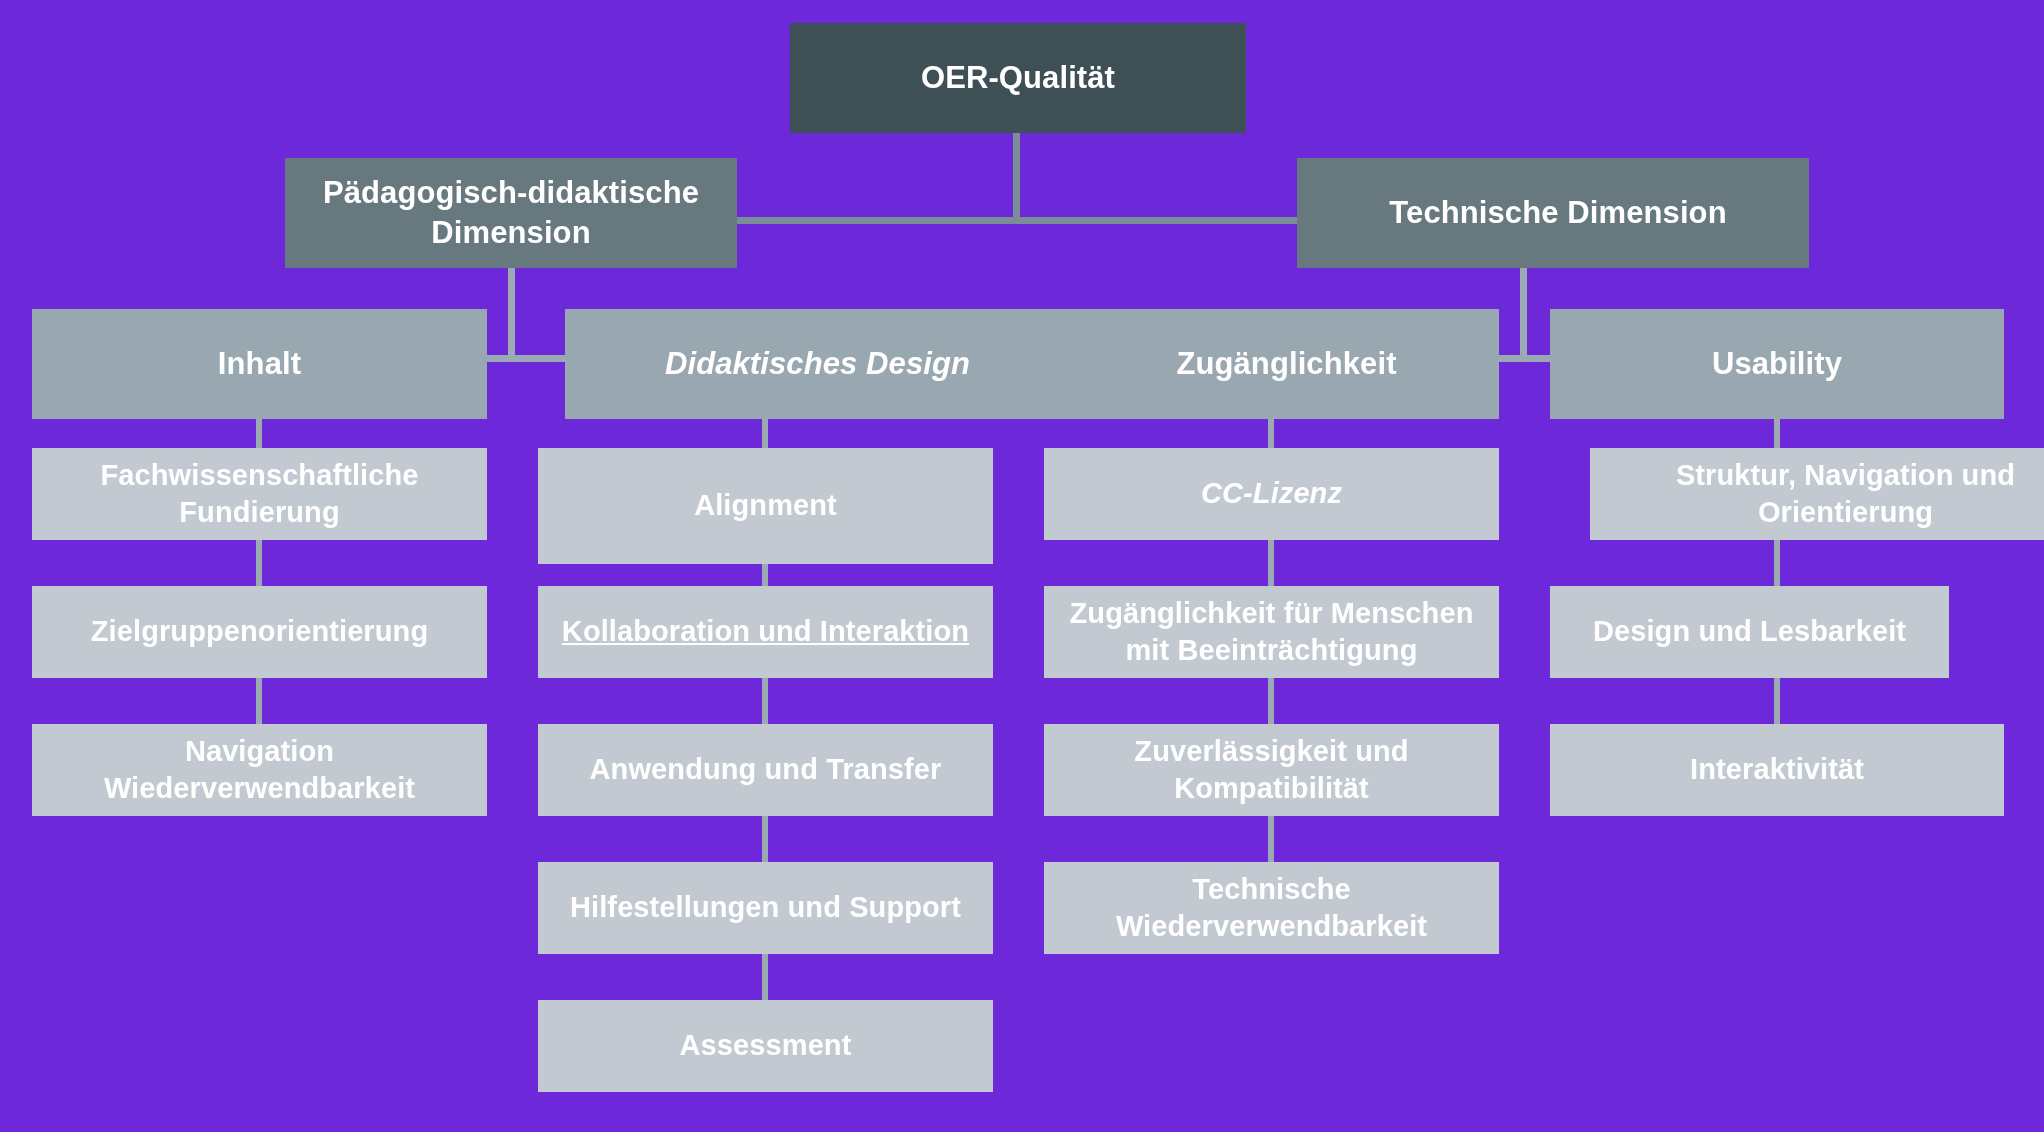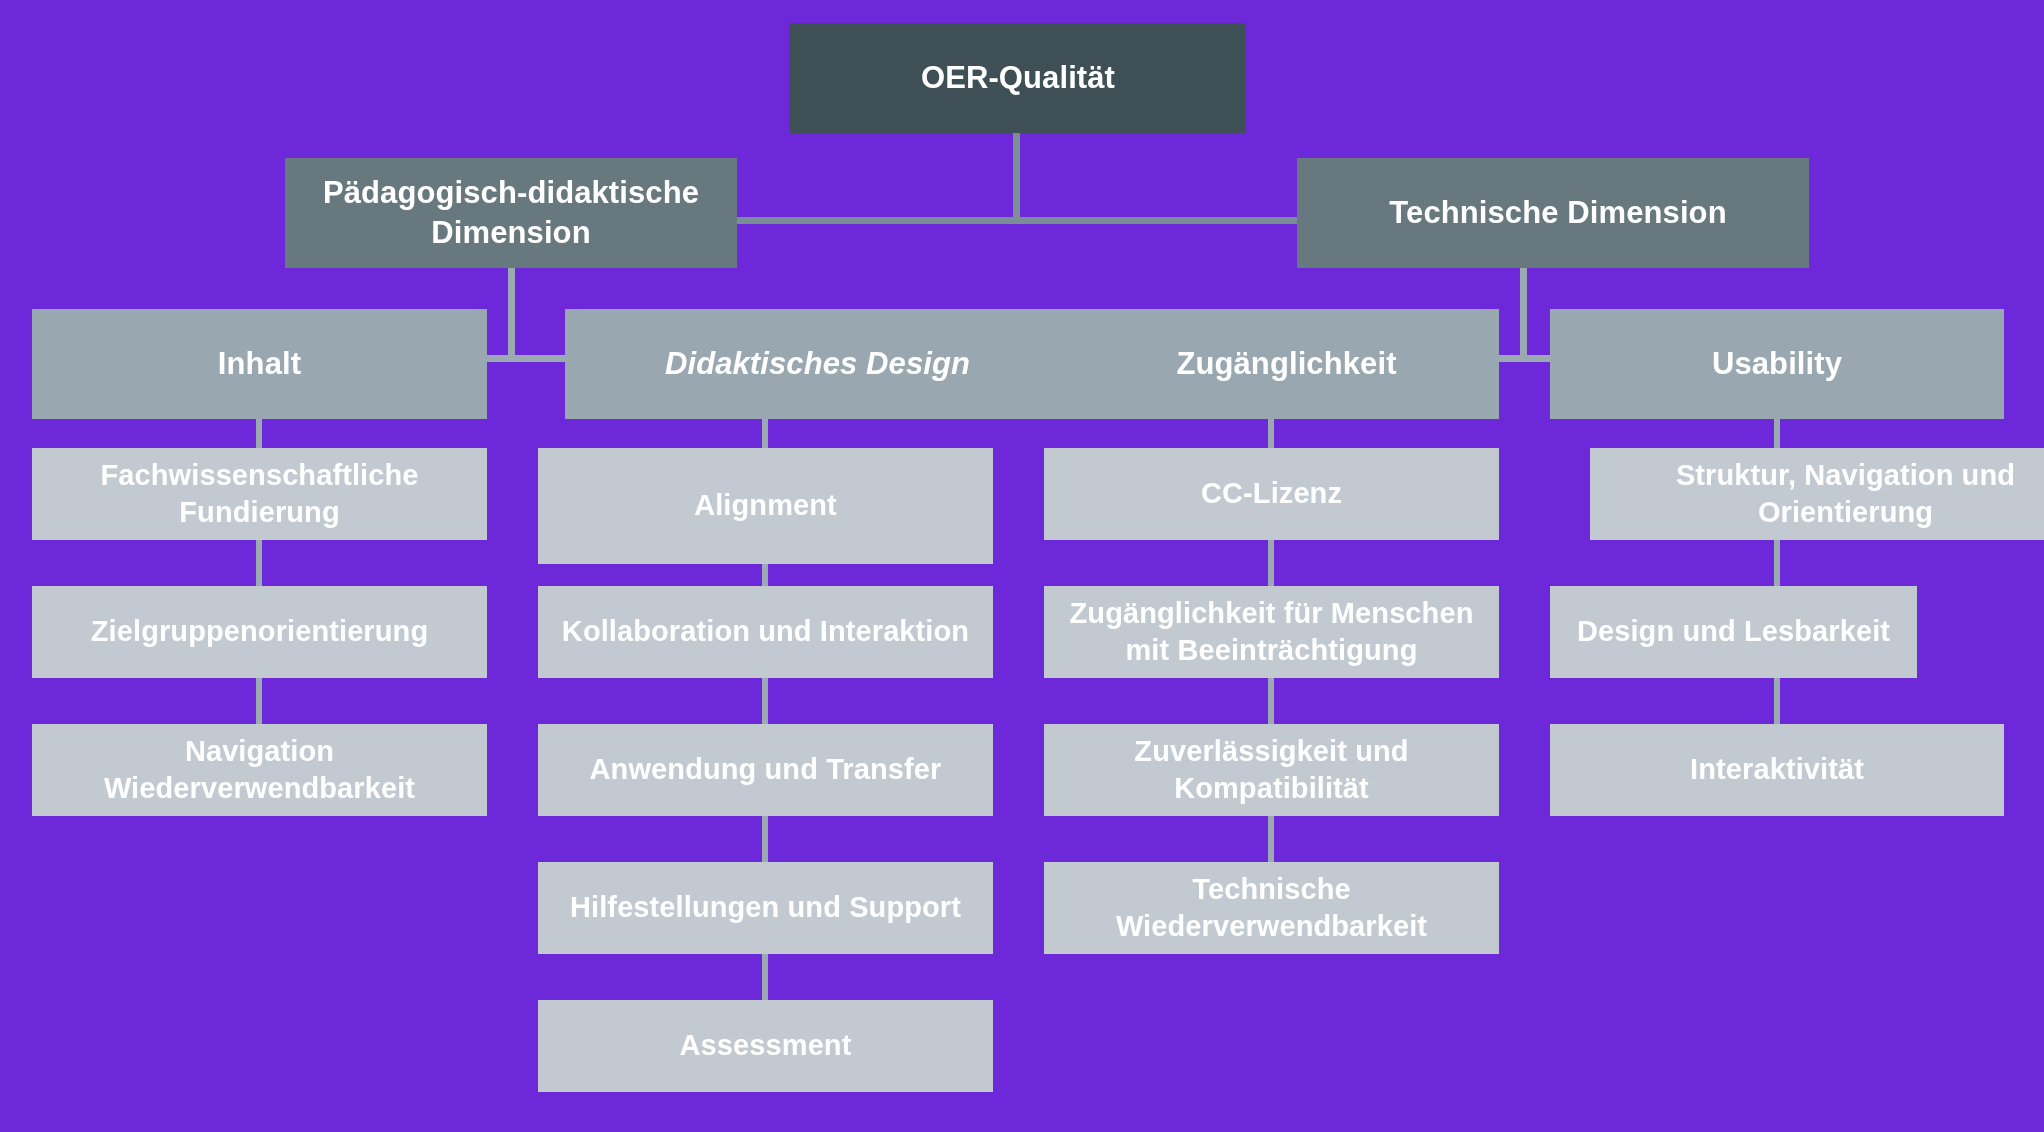--- a/index.html
+++ b/index.html
@@ -92,27 +92,27 @@
   <div class="node cat" style="left:32px; top:309px; width:455px; height:110px;">Inhalt</div>
   <div class="node cat" style="left:565px; top:309px; width:505px; height:110px;font-style:italic;">Didaktisches Design</div>
   <div class="node cat" style="left:1044px; top:309px; width:455px; height:110px;padding-left:40px;">Zugänglichkeit</div>
   <div class="node cat" style="left:1550px; top:309px; width:454px; height:110px;text-align:center;">Usability</div>
 
   <div class="node leaf" style="left:32px; top:448px; width:455px; height:92px;">Fachwissenschaftliche Fundierung</div>
   <div class="node leaf" style="left:32px; top:586px; width:455px; height:92px;">Zielgruppenorientierung</div>
   <div class="node leaf" style="left:32px; top:724px; width:455px; height:92px;">Navigation Wiederverwendbarkeit</div>
 
   <div class="node leaf" style="left:538px; top:448px; width:455px; height:116px;">Alignment</div>
-  <div class="node leaf" style="left:538px; top:586px; width:455px; height:92px;">Kollaboration und Interaktion</div>
+  <div class="node leaf" style="left:538px; top:586px; width:455px; height:92px;text-decoration:underline;">Kollaboration und Interaktion</div>
   <div class="node leaf" style="left:538px; top:724px; width:455px; height:92px;">Anwendung und Transfer</div>
   <div class="node leaf" style="left:538px; top:862px; width:455px; height:92px;">Hilfestellungen und Support</div>
   <div class="node leaf" style="left:538px; top:1000px; width:455px; height:92px;">Assessment</div>
 
-  <div class="node leaf" style="left:1044px; top:448px; width:455px; height:92px;">CC-Lizenz</div>
+  <div class="node leaf" style="left:1044px; top:448px; width:455px; height:92px;font-style:italic;">CC-Lizenz</div>
   <div class="node leaf" style="left:1044px; top:586px; width:455px; height:92px;">Zugänglichkeit für Menschen mit Beeinträchtigung</div>
   <div class="node leaf" style="left:1044px; top:724px; width:455px; height:92px;">Zuverlässigkeit und Kompatibilität</div>
   <div class="node leaf" style="left:1044px; top:862px; width:455px; height:92px;">Technische Wiederverwendbarkeit</div>
 
   <div class="node leaf" style="left:1550px; top:448px; width:511px; height:92px;margin-left:40px;">Struktur, Navigation und Orientierung</div>
-  <div class="node leaf" style="left:1550px; top:586px; width:367px; height:92px;">Design und Lesbarkeit</div>
+  <div class="node leaf" style="left:1550px; top:586px; width:399px; height:92px;">Design und Lesbarkeit</div>
   <div class="node leaf" style="left:1550px; top:724px; width:454px; height:92px;">Interaktivität</div>
 
 </div>
 
 </body></html>

